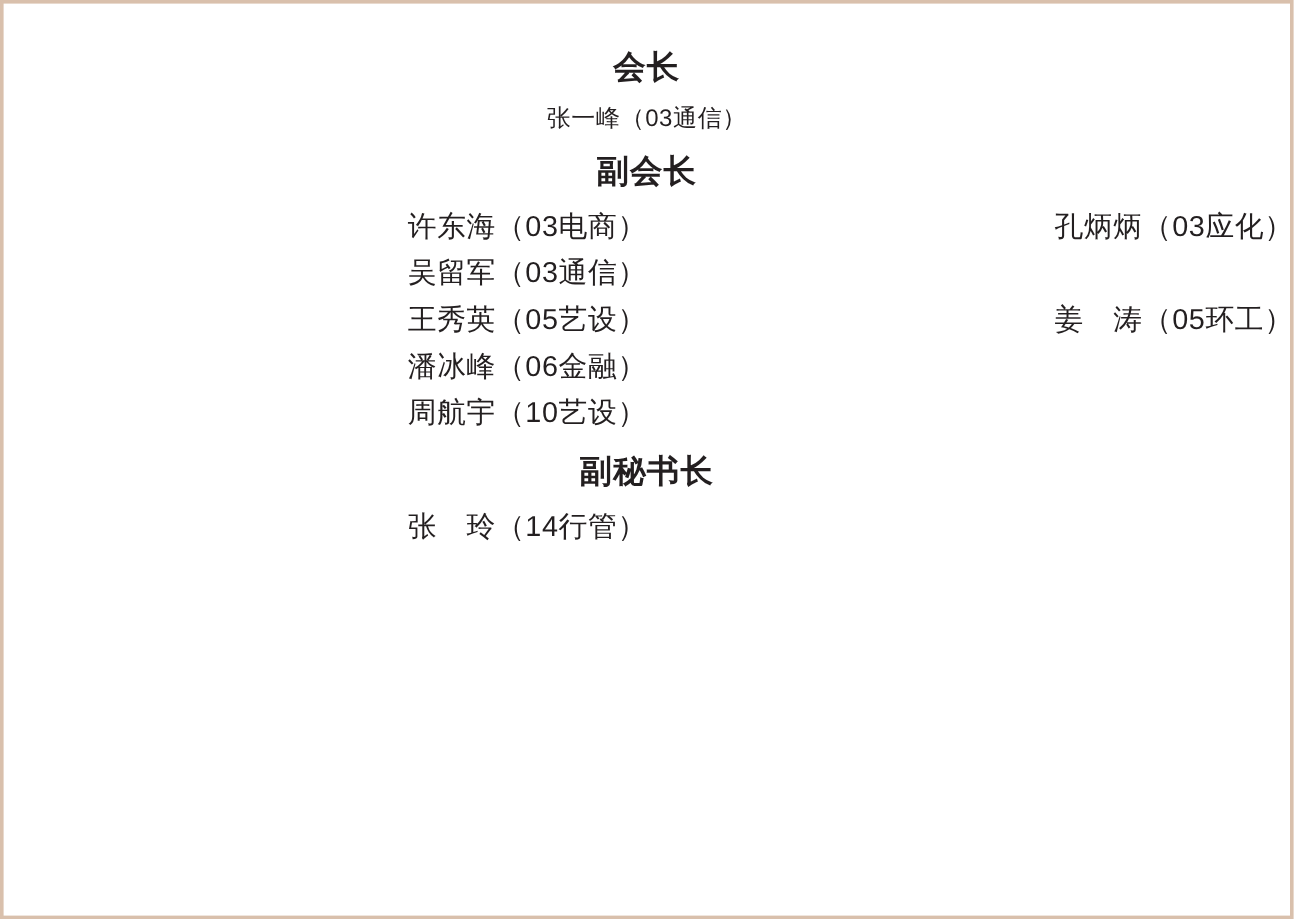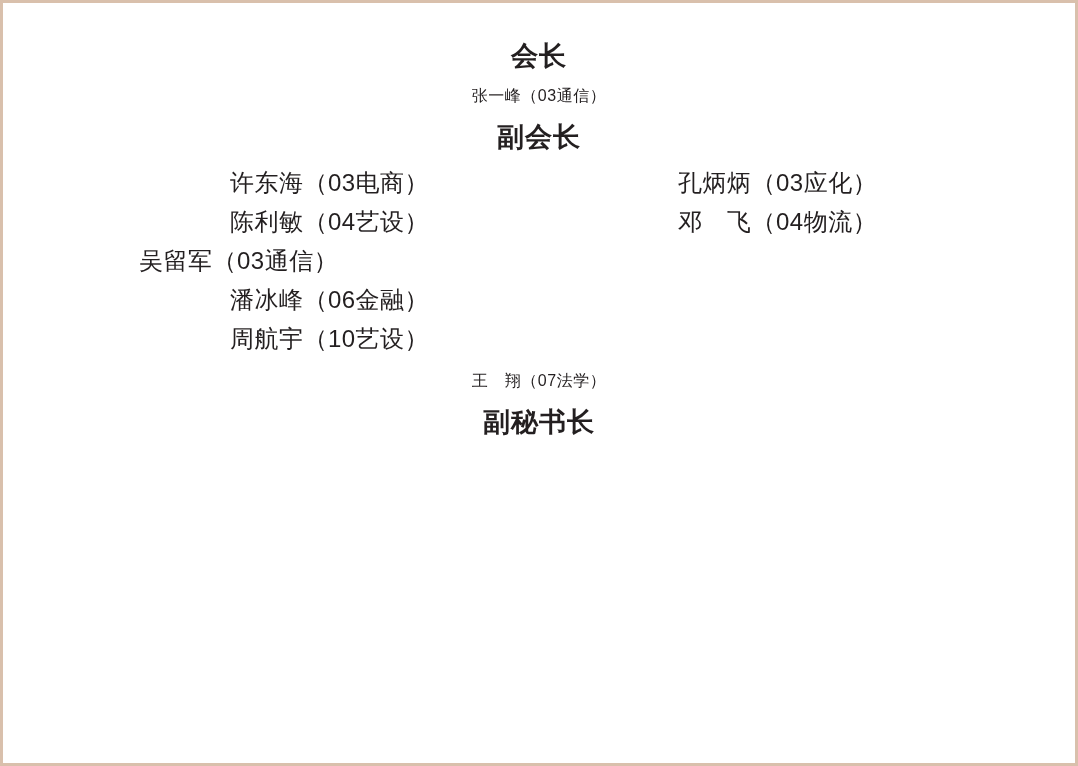--- a/index.html
+++ b/index.html
@@ -37,21 +37,21 @@
     text-align: center;
     font-weight: bold;
     font-size: 27px;
     letter-spacing: 1px;
     color: #231f20;
     margin: 0;
     line-height: 1.4;
   }
   .single-line {
     text-align: center;
-    font-size: 16px;
+    font-size: 20px;
     color: #231f20;
     line-height: 1.55;
     letter-spacing: 0.5px;
   }
   .two-col {
     display: block;
     width: 100%;
   }
   .row {
     display: flex;
@@ -59,25 +59,25 @@
   }
   .col {
     width: 50%;
     box-sizing: border-box;
     font-size: 24px;
     line-height: 1.62;
     color: #231f20;
     letter-spacing: 0.5px;
   }
   .col.left {
-    text-align: center;
+    text-align: right;
     padding-left: 120px;
   }
   .col.right {
-    text-align: left;
+    text-align: right;
     padding-left: 139px;
   }
   .sp-title-1 { margin-top: 12px; }
   .sp-after-title { margin-top: 8px; }
   .sp-block { margin-top: 10px; }
 </style>
 </head>
 <body>
 
 <div class="doc">
@@ -88,46 +88,44 @@
   </div>
 
   <div class="section sp-block">
     <div class="section-title">副会长</div>
     <div class="two-col sp-after-title">
       <div class="row">
         <div class="col left">许东海（03电商）</div>
         <div class="col right">孔炳炳（03应化）</div>
       </div>
       <div class="row">
-        <div class="col left">陈利敏（04艺设）</div>
-        <div class="col right">邓　飞（04物流）</div>
-      </div>
-      <div class="row">
         <div class="col right">吴留军（03通信）</div>
       </div>
       <div class="row">
+        <div class="col left">王秀英（05艺设）</div>
+        <div class="col right">姜　涛（05环工）</div>
       </div>
       <div class="row">
         <div class="col left">潘冰峰（06金融）</div>
       </div>
       <div class="row">
         <div class="col left">周航宇（10艺设）</div>
         <div class="col right"></div>
       </div>
     </div>
   </div>
 
   <div class="section sp-block">
-    <div class="single-line sp-after-title">王　翔（07法学）</div>
   </div>
 
   <div class="section sp-block">
     <div class="section-title">副秘书长</div>
     <div class="two-col sp-after-title">
       <div class="row">
+        <div class="col left">张　玲（14行管）</div>
       </div>
       <div class="row">
         <div class="col right"></div>
       </div>
     </div>
   </div>
 
 </div>
 
 <div class="page-frame"></div>

